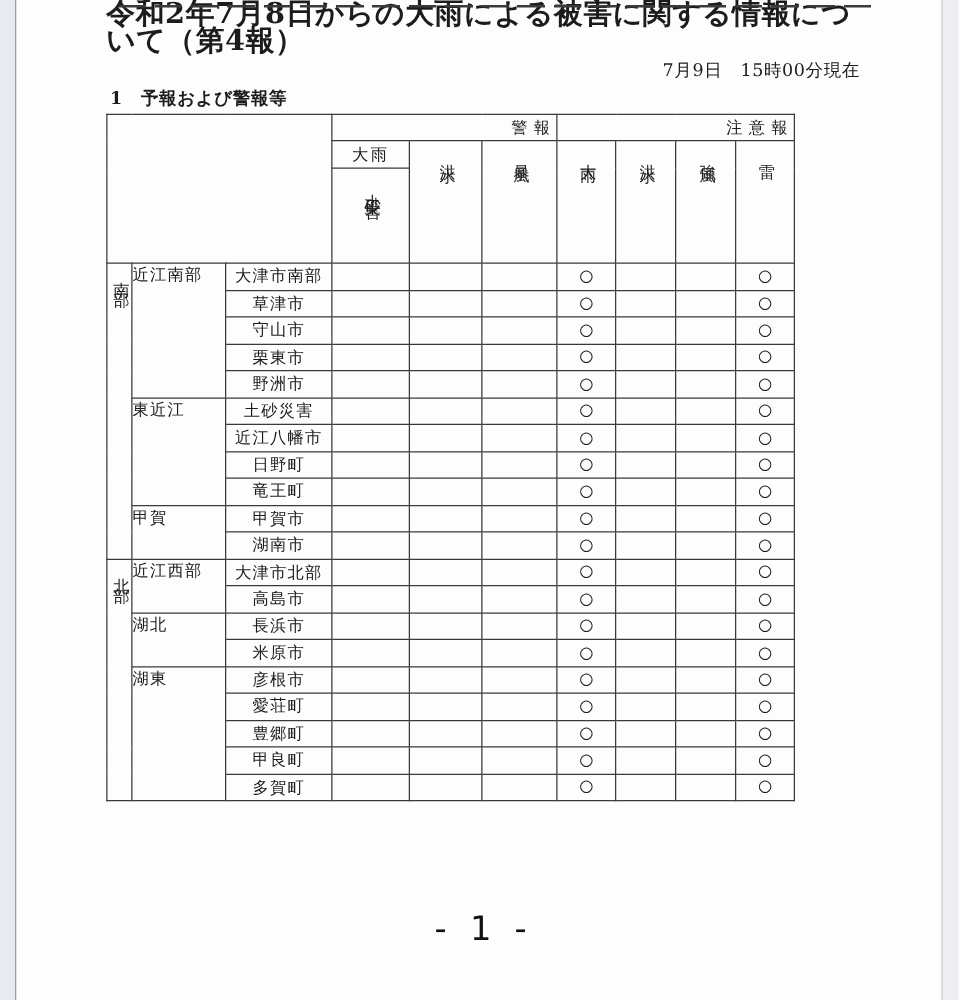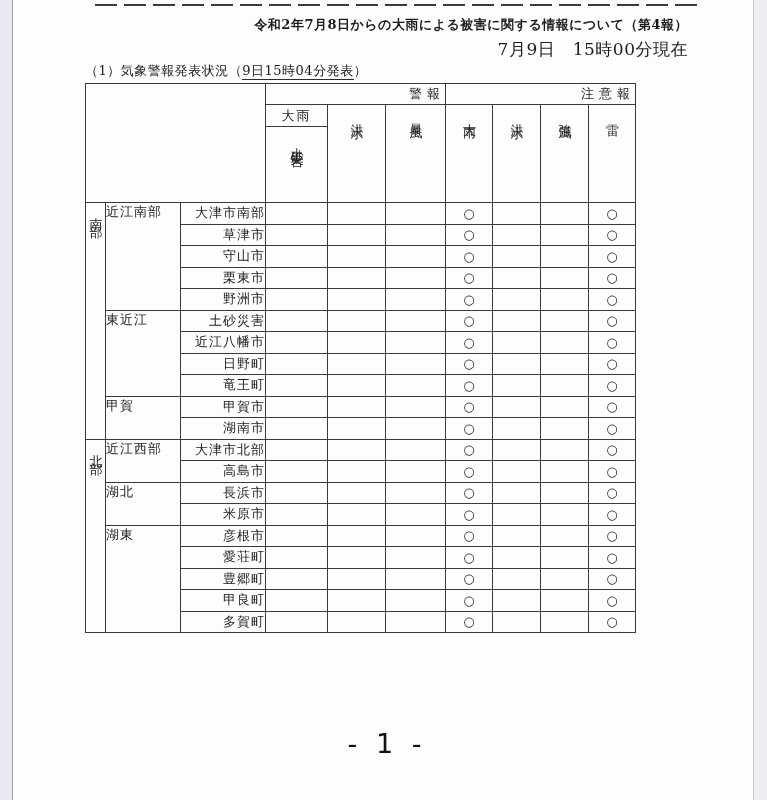--- a/index.html
+++ b/index.html
@@ -21,25 +21,25 @@
   .page {
     position: absolute; left: 14px; top: 0; width: 739px; height: 800px;
     background: #fdfdfe;
   }
   .dash-line {
     position: absolute; top: 4px; left: 81px; width: 607px; height: 2px;
     background: repeating-linear-gradient(90deg, #3a3a3a 0 22px, transparent 22px 29px);
   }
   .content { padding: 0 65px 0 71px; }
   .doc-title {
-    margin-top: 14px; font-size: 13px; font-weight: bold;
-    text-align: right; line-height: 22px; letter-spacing: 0.5px;
+    font-size: 23px; font-weight: bold;
+    text-align: left; line-height: 22px; letter-spacing: 0.5px;
   }
   .datetime {
-    margin-top: 6px; font-size: 17px; text-align: right; line-height: 14px;
+    margin-top: 6px; font-size: 14px; text-align: right; line-height: 14px;
     letter-spacing: 0.5px;
   }
   .section-heading {
     margin-top: 7px; margin-left: 3px; font-size: 14px; font-weight: bold;
     line-height: 16px; letter-spacing: 0.5px;
   }
   .subsection-heading {
     margin-top: 6px; font-size: 13px; line-height: 17px; letter-spacing: 0.5px;
   }
   .underlined { border-bottom: 1px solid #2c2c2c; padding-bottom: 1px; }
@@ -68,21 +68,21 @@
   .warning-table tbody td { height: 21.5px; }
   .region-cell { vertical-align: top; text-align: center; }
   .region-cell .vt {
     display: inline-block; writing-mode: vertical-rl; text-orientation: upright;
     letter-spacing: 8px; padding-top: 4px;
   }
   .subregion-cell {
     vertical-align: top; text-align: left;
     padding: 3px 0 0 7px; letter-spacing: 1px; margin-left: 38px;
   }
-  .name-cell { text-align: right; padding-left: 8px; letter-spacing: 1px; margin-left: 22px; }
+  .name-cell { text-align: center; padding-left: 8px; letter-spacing: 1px; margin-left: 22px; }
   .mark-cell {
     text-align: center; font-family: "DejaVu Sans", sans-serif;
     font-size: 14px; color: #5a5a5a;
   }
   .page-number {
     position: absolute; top: 728px; left: 71px; width: 604px;
     text-align: center; font-size: 27px; letter-spacing: 5px;
     font-family: "DejaVu Sans", sans-serif; color: #111;
   }
 </style>
@@ -91,21 +91,21 @@
 
 <div class="edge-left"></div>
 <div class="edge-right"></div>
 
 <div class="page">
   <div class="dash-line"></div>
 
   <div class="content">
     <div class="doc-title">令和2年7月8日からの大雨による被害に関する情報について（第4報）</div>
     <div class="datetime">7月9日　15時00分現在</div>
-    <div class="subsection-heading"><span>（1）気象警報発表状況（</span><span class="underlined">9日15時04分発表</span><span>）</span></div>
+    <div class="section-heading">1　予報および警報等</div>
 
     <table class="warning-table">
       <colgroup>
         <col style="width:20px">
           <col style="width:75px">
           <col style="width:85px">
         <col style="width:62px">
           <col style="width:58px">
           <col style="width:60px">
         <col style="width:47px">

